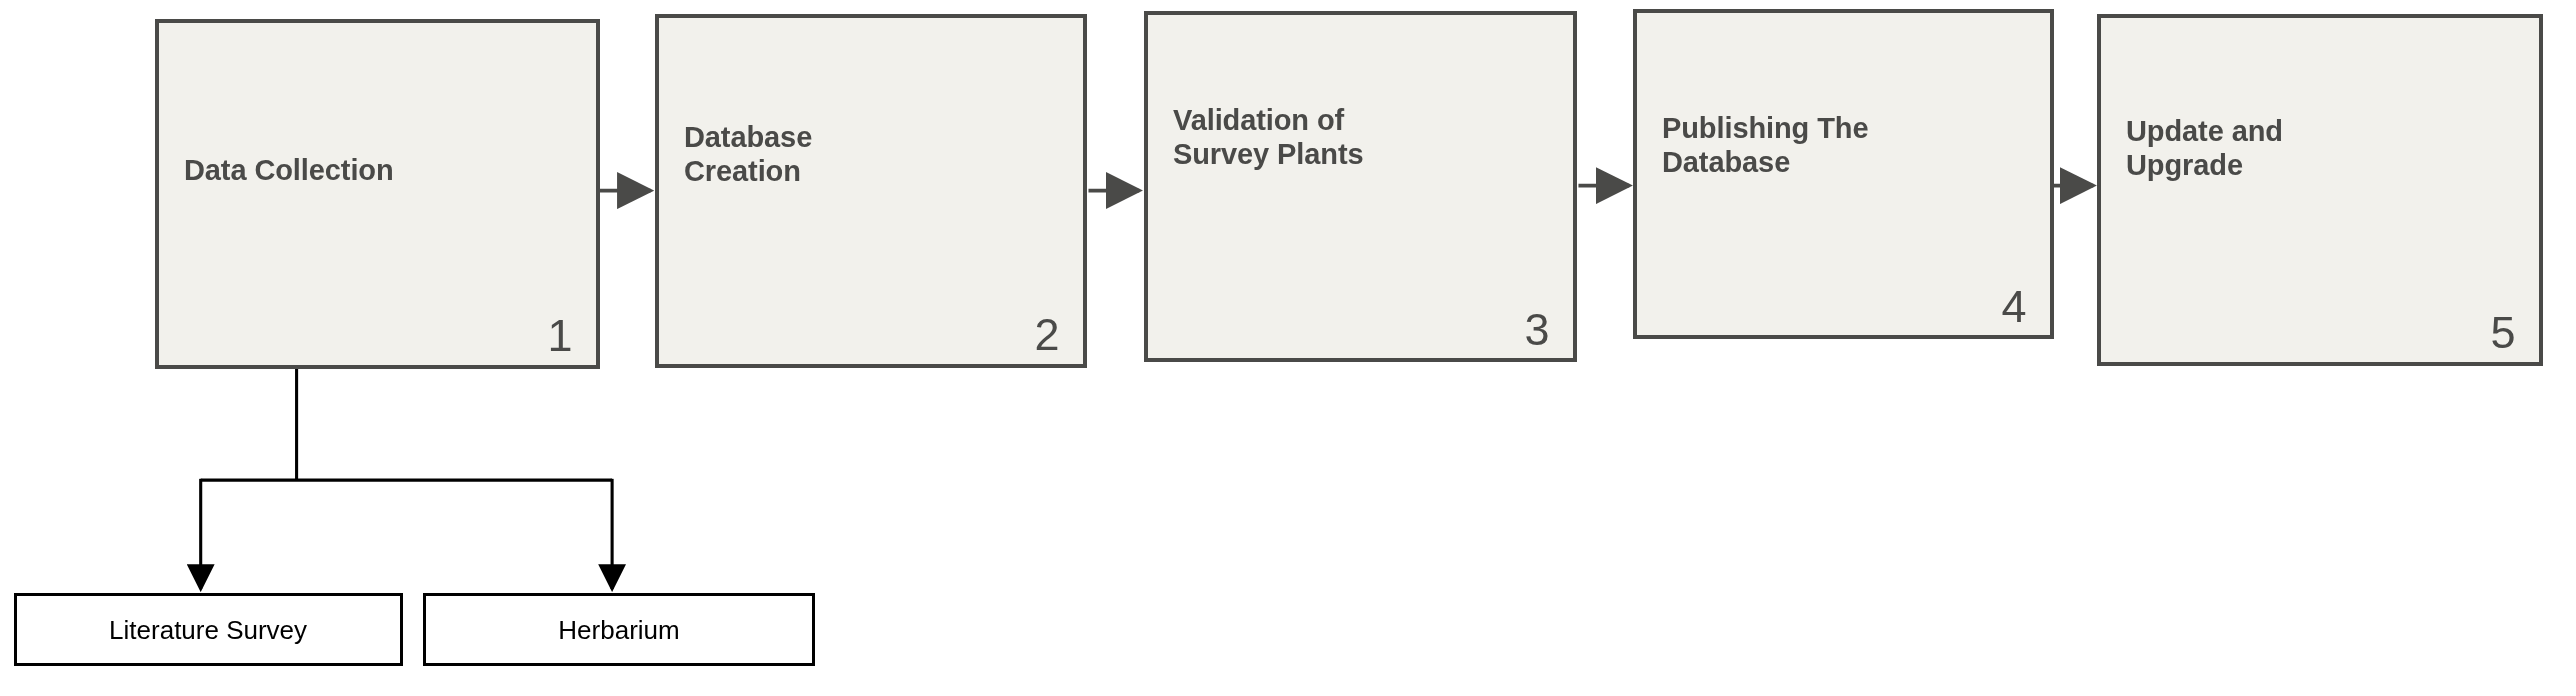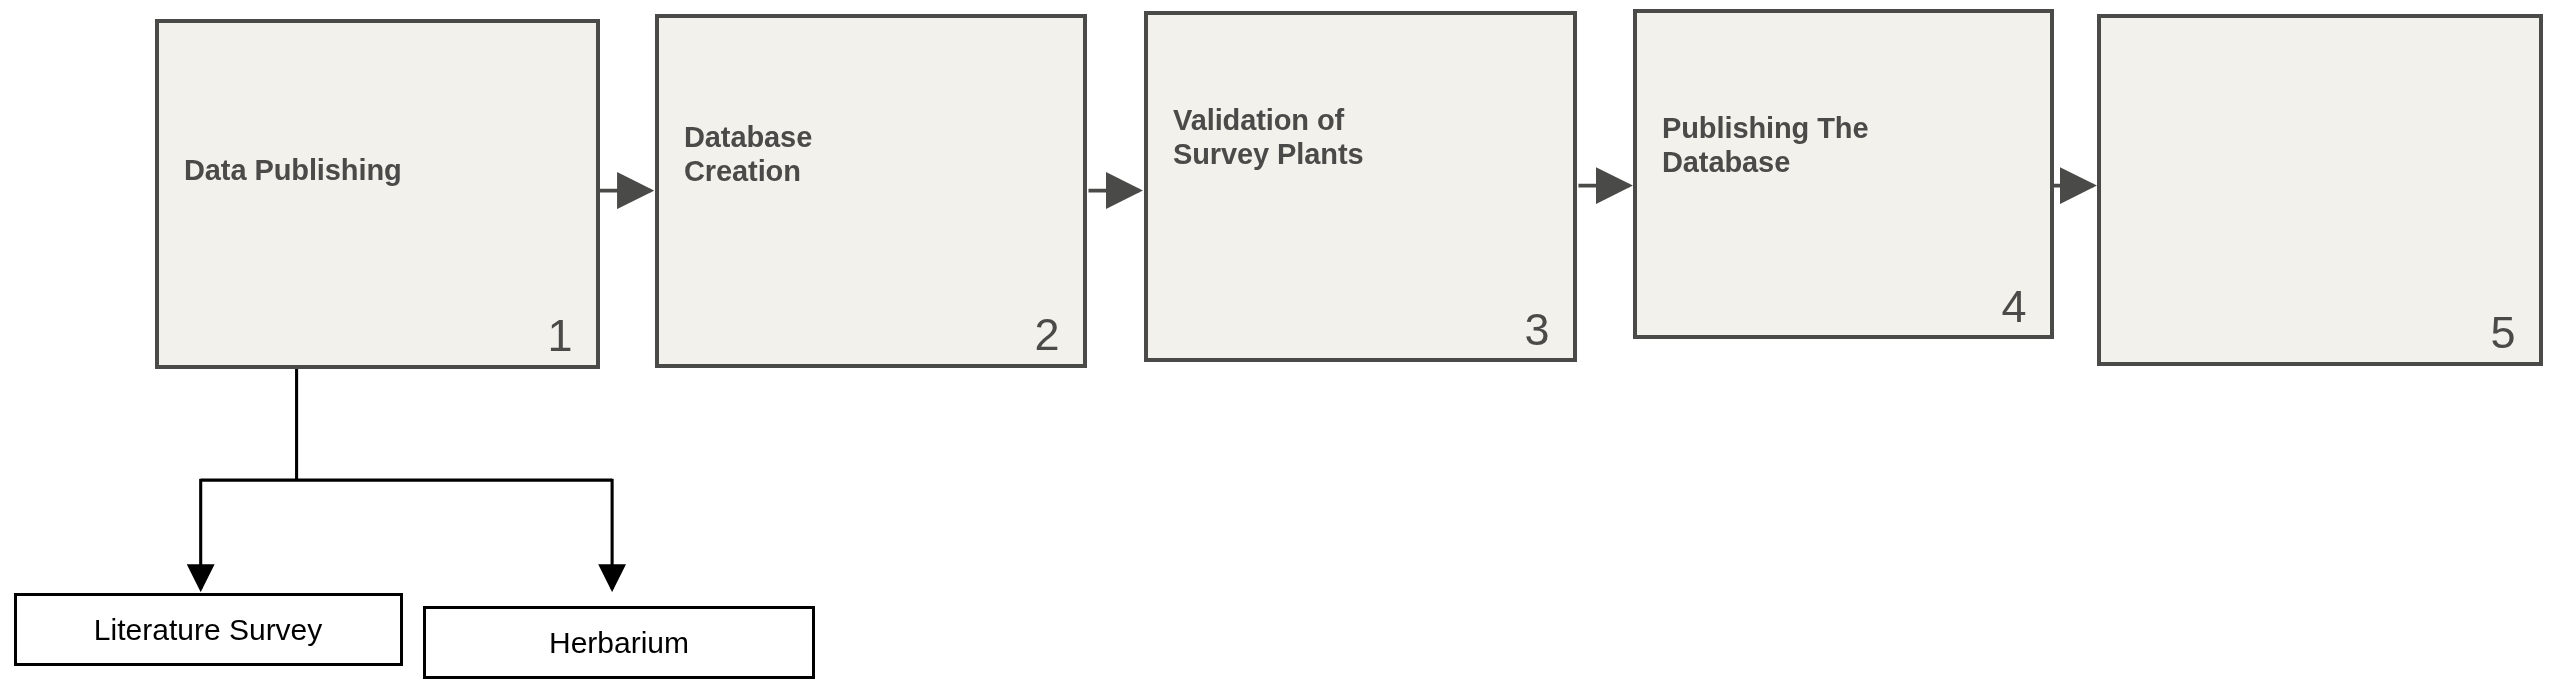--- a/index.html
+++ b/index.html
@@ -52,21 +52,21 @@
   .sub-box {
     position: absolute;
     box-sizing: border-box;
     background: #ffffff;
     border: 3.7px solid #000000;
     display: flex;
     align-items: center;
     justify-content: center;
   }
   .sub-label {
-    font-size: 30px;
+    font-size: 26px;
     font-weight: 400;
     color: #000000;
     line-height: 1;
   }
 
   
   #wires {
     position: absolute;
     left: 0;
     top: 0;
@@ -114,21 +114,21 @@
     <g>
       <line x1="323" y1="774" x2="323" y2="952" stroke="#000000" stroke-width="5" marker-end="url(#arrowBlack)"></line>
     </g>
 
     <g>
       <line x1="988" y1="774" x2="988" y2="952" stroke="#000000" stroke-width="5" marker-end="url(#arrowBlack)"></line>
     </g>
   </svg>
 
   <div class="stage-box" style="left:155px; top:18.6px; width:445px; height:350px;">
-    <div class="stage-label" style="top:130px;">Data Publishing</div>
+    <div class="stage-label" style="top:130px;">Data Collection</div>
     <div class="stage-number">1</div>
   </div>
 
   <div class="stage-box" style="left:655px; top:13.6px; width:432px; height:354px;">
     <div class="stage-label" style="top:102px;">Database
 Creation</div>
     <div class="stage-number">2</div>
   </div>
 
   <div class="stage-box" style="left:1144px; top:11px; width:433px; height:351px;">
@@ -137,25 +137,27 @@
     <div class="stage-number">3</div>
   </div>
 
   <div class="stage-box" style="left:1633px; top:8.7px; width:421px; height:330px;">
     <div class="stage-label" style="top:98px;">Publishing The
 Database</div>
     <div class="stage-number">4</div>
   </div>
 
   <div class="stage-box" style="left:2097px; top:13.6px; width:446px; height:352px;">
+    <div class="stage-label" style="top:96px;">Update and
+Upgrade</div>
     <div class="stage-number">5</div>
   </div>
 
   <div class="sub-box" style="left:13.6px; top:593px; width:389px; height:73px;">
     <span class="sub-label">Literature Survey</span>
   </div>
 
-  <div class="sub-box" style="left:423px; top:593px; width:392px; height:73px;margin-top:13px;">
+  <div class="sub-box" style="left:423px; top:593px; width:392px; height:73px;">
     <span class="sub-label">Herbarium</span>
   </div>
 
 </div>
 
 
 </body></html>

